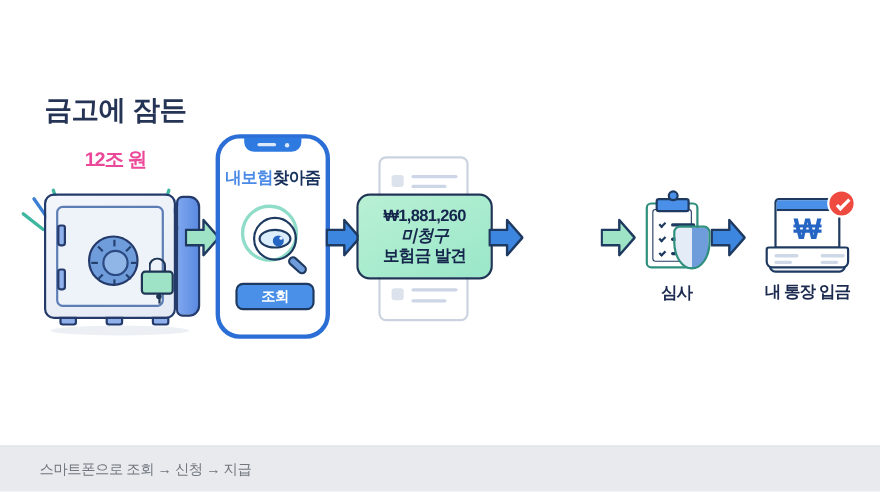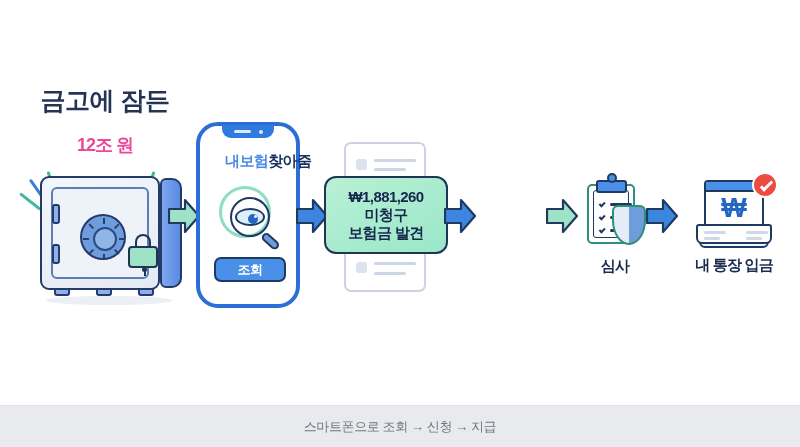--- a/index.html
+++ b/index.html
@@ -79,21 +79,21 @@
   .phone {
     position:absolute; left:196px; top:122px; width:104px; height:186px;
     border:4px solid #2b6fd6; border-radius:22px; background:#ffffff;
   }
   .notch {
     position:absolute; left:50%; transform:translateX(-50%); top:-1px;
     width:52px; height:13px; background:#2f7ae0; border-radius:0 0 9px 9px;
   }
   .notch::before { content:""; position:absolute; left:12px; top:5px; width:17px; height:2.5px; background:#dce9fa; border-radius:2px; }
   .notch::after { content:""; position:absolute; right:11px; top:4.5px; width:4px; height:4px; background:#dce9fa; border-radius:50%; }
-  .app-title { position:absolute; top:26px; width:100%; font-size:15px; font-weight:bold; letter-spacing:-0.6px;margin-left:25px; }
+  .app-title { position:absolute; top:26px; width:100%; text-align:center; font-size:15px; font-weight:bold; letter-spacing:-0.6px; }
   .app-title .t1 { color:#4b8ae6; }
   .app-title .t2 { color:#17305c; }
   .magnifier { position:absolute; left:17px; top:58px; width:70px; height:70px; }
   .mg-ring-o { position:absolute; left:2px; top:2px; width:52px; height:52px; border-radius:50%; border:3px solid #8fdcc8; background:#ffffff; }
   .mg-ring-i { position:absolute; left:8px; top:8px; width:40px; height:40px; border-radius:50%; border:2px solid #1f3a60; }
   .eye-out { position:absolute; left:13px; top:19px; width:30px; height:18px; border:2px solid #1f3a60; border-radius:50% 50% 50% 50%/50% 50% 50% 50%; background:#dceefb; }
   .eye-pupil { position:absolute; left:11px; top:4px; width:10px; height:10px; border-radius:50%; background:#2565c4; }
   .eye-pupil::after { content:""; position:absolute; left:5.5px; top:0.5px; width:3.5px; height:3.5px; border-radius:50%; background:#eaf4ff; }
   .mg-handle { position:absolute; left:46px; top:46px; width:20px; height:9px; background:#6f9ddc; border:2px solid #1f3a60; border-radius:5px; transform:rotate(42deg); transform-origin:0 50%; }
   .query-btn {
@@ -111,21 +111,21 @@
   .doc-line { position:absolute; height:3.2px; border-radius:2px; background:#ccd6e6; }
   .doc-sq { position:absolute; width:11px; height:11px; border-radius:2.5px; background:#dde3ec; }
   .green-box {
     position:absolute; left:324px; top:176px; width:124px; height:78px;
     background:linear-gradient(150deg,#b9f0d4,#9ae7c9);
     border:2.5px solid #1e3555; border-radius:12px;
     display:flex; flex-direction:column; align-items:center; justify-content:center;
     color:#15264c; font-weight:bold; letter-spacing:-0.6px; line-height:1.18;
   }
   .green-box .amt { font-size:15px; }
-  .green-box .r2 { font-size:15px; }
+  .green-box .r2 { font-size:15px;font-style:italic; }
   .green-box .r3 { font-size:15px; }
 
   
   .step { position:absolute; text-align:center; }
   .step-label { font-size:15px; font-weight:bold; color:#1b2a4e; letter-spacing:-0.8px; white-space:nowrap; }
 
   .pdoc { position:relative; width:54px; height:68px; margin:0 auto; }
   .pdoc-body { position:absolute; inset:0; background:#ffffff; border:2.3px solid #1f3a60; border-radius:5px; }
   .pdoc-fold { position:absolute; right:-1px; top:-1px; width:17px; height:17px; background:#3c86e0; border-left:2.3px solid #1f3a60; border-bottom:2.3px solid #1f3a60; border-radius:0 4px 0 3px; }
   .pdoc-l { position:absolute; height:3px; border-radius:2px; }
@@ -154,21 +154,21 @@
   .lt-base { position:absolute; left:0; bottom:0; width:76px; height:20px; background:#ffffff; border:2.3px solid #1f3a60; border-radius:3px 3px 6px 6px; }
   .lt-base2 { position:absolute; left:3px; bottom:-4px; width:70px; height:9px; background:#f1f4f9; border:2.3px solid #1f3a60; border-radius:0 0 6px 6px; }
   .lt-l { position:absolute; height:2.6px; background:#cfd8e6; border-radius:2px; }
   .badge { position:absolute; right:-6px; top:-8px; width:26px; height:26px; border-radius:50%; background:#ef4a40; border:2.3px solid #ffffff; }
   .badge .bck { position:absolute; left:6px; top:8px; width:13px; height:6px; border-left:3px solid #fff; border-bottom:3px solid #fff; transform:rotate(-45deg); }
 
   
   .footer {
     position:absolute; left:0; right:0; bottom:0; height:42px;
     background:#e8eaee; border-top:1px solid #dfe2e7;
-    display:flex; align-items:center; justify-content:center;
+    display:flex; align-items:center; justify-content:flex-start;padding-left:36px;
   }
   .footer-text { font-size:13px; color:#70757e; letter-spacing:-0.4px; }
 </style>
 </head>
 <body>
 
 <div id="stage">
 
   <div class="headline">
     <span class="l1">금고에 잠든</span>

